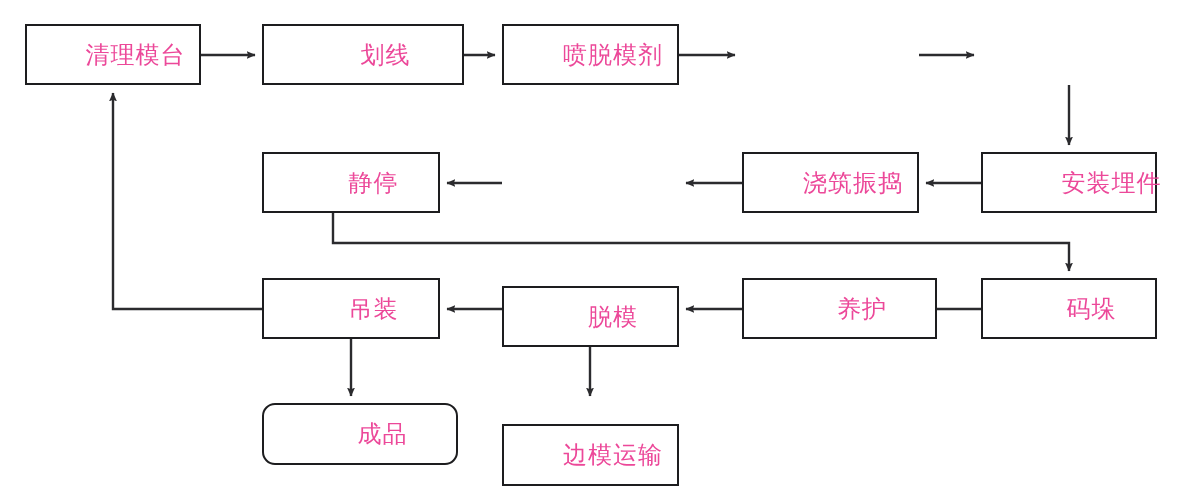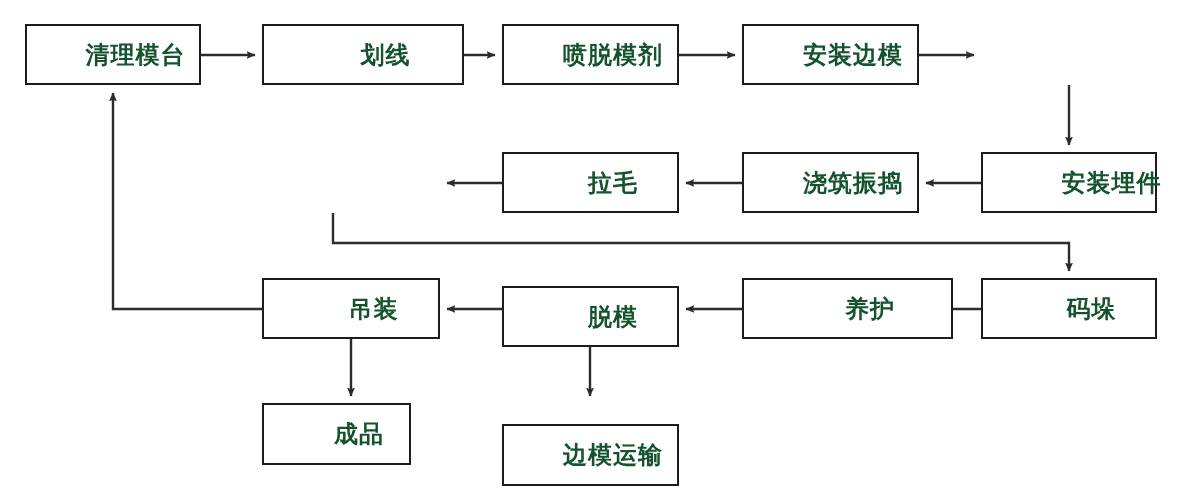--- a/index.html
+++ b/index.html
@@ -31,24 +31,24 @@
     border: 2.2px solid #1d1d1f;
     background: #ffffff;
     display: flex;
     align-items: center;
     justify-content: center;
     z-index: 2;
   }
   .node-label {
     font-size: 24px;
     line-height: 1;
-    color: #14532d;
+    color: #ec4899;
     letter-spacing: 1px;
     white-space: nowrap;
-    font-weight: 700;
+    font-weight: 400;
     margin-left: 45px;
   }
 </style>
 </head>
 <body>
 
 <div id="flow-root">
 
   <svg id="flow-svg" viewBox="0 0 1181 490" xmlns="http://www.w3.org/2000/svg">
     <defs>
@@ -85,47 +85,44 @@
 
   <div class="node" style="left:25px; top:24px; width:176px; height:61px;">
     <span class="node-label">清理模台</span>
   </div>
   <div class="node" style="left:262px; top:24px; width:202px; height:61px;">
     <span class="node-label">划线</span>
   </div>
   <div class="node" style="left:502px; top:24px; width:177px; height:61px;">
     <span class="node-label">喷脱模剂</span>
   </div>
-  <div class="node" style="left:742px; top:24px; width:177px; height:61px;">
-    <span class="node-label">安装边模</span>
-  </div>
 
   <div class="node" style="left:981px; top:152px; width:176px; height:61px;padding-left:40px;">
     <span class="node-label">安装埋件</span>
   </div>
   <div class="node" style="left:742px; top:152px; width:177px; height:61px;">
     <span class="node-label">浇筑振捣</span>
   </div>
-  <div class="node" style="left:502px; top:152px; width:177px; height:61px;">
-    <span class="node-label">拉毛</span>
+  <div class="node" style="left:262px; top:152px; width:178px; height:61px;">
+    <span class="node-label">静停</span>
   </div>
 
   <div class="node" style="left:981px; top:278px; width:176px; height:61px;">
     <span class="node-label">码垛</span>
   </div>
-  <div class="node" style="left:742px; top:278px; width:211px; height:61px;">
+  <div class="node" style="left:742px; top:278px; width:195px; height:61px;">
     <span class="node-label">养护</span>
   </div>
   <div class="node" style="left:502px; top:286px; width:177px; height:61px;">
     <span class="node-label">脱模</span>
   </div>
   <div class="node" style="left:262px; top:278px; width:178px; height:61px;">
     <span class="node-label">吊装</span>
   </div>
 
-  <div class="node" style="left:262px; top:403px; width:149px; height:62px;">
+  <div class="node" style="left:262px; top:403px; width:196px; height:62px;border-radius:13px;">
     <span class="node-label">成品</span>
   </div>
   <div class="node" style="left:502px; top:424px; width:177px; height:62px;">
     <span class="node-label">边模运输</span>
   </div>
 
 </div>
 
 </body></html>

